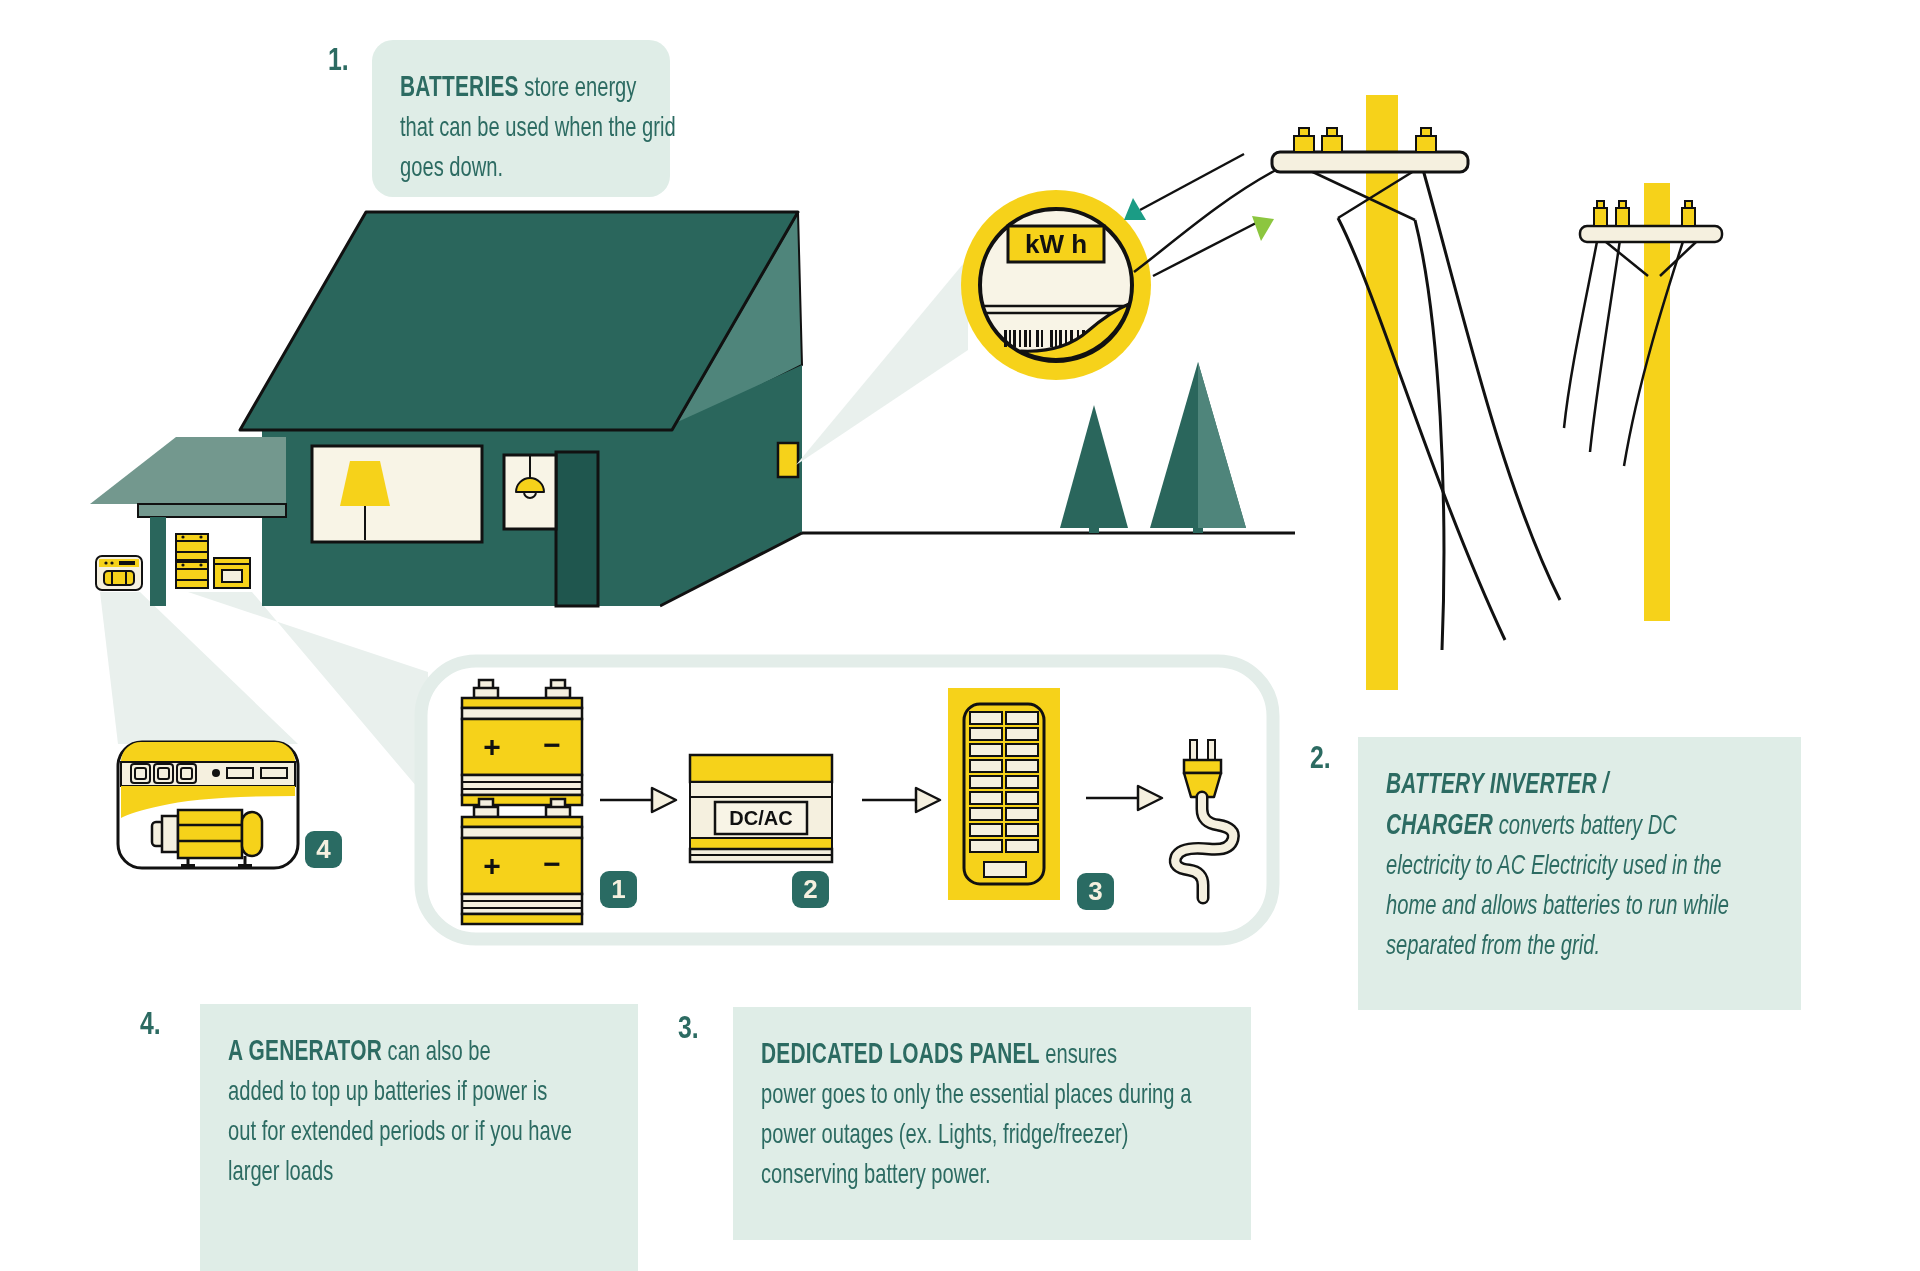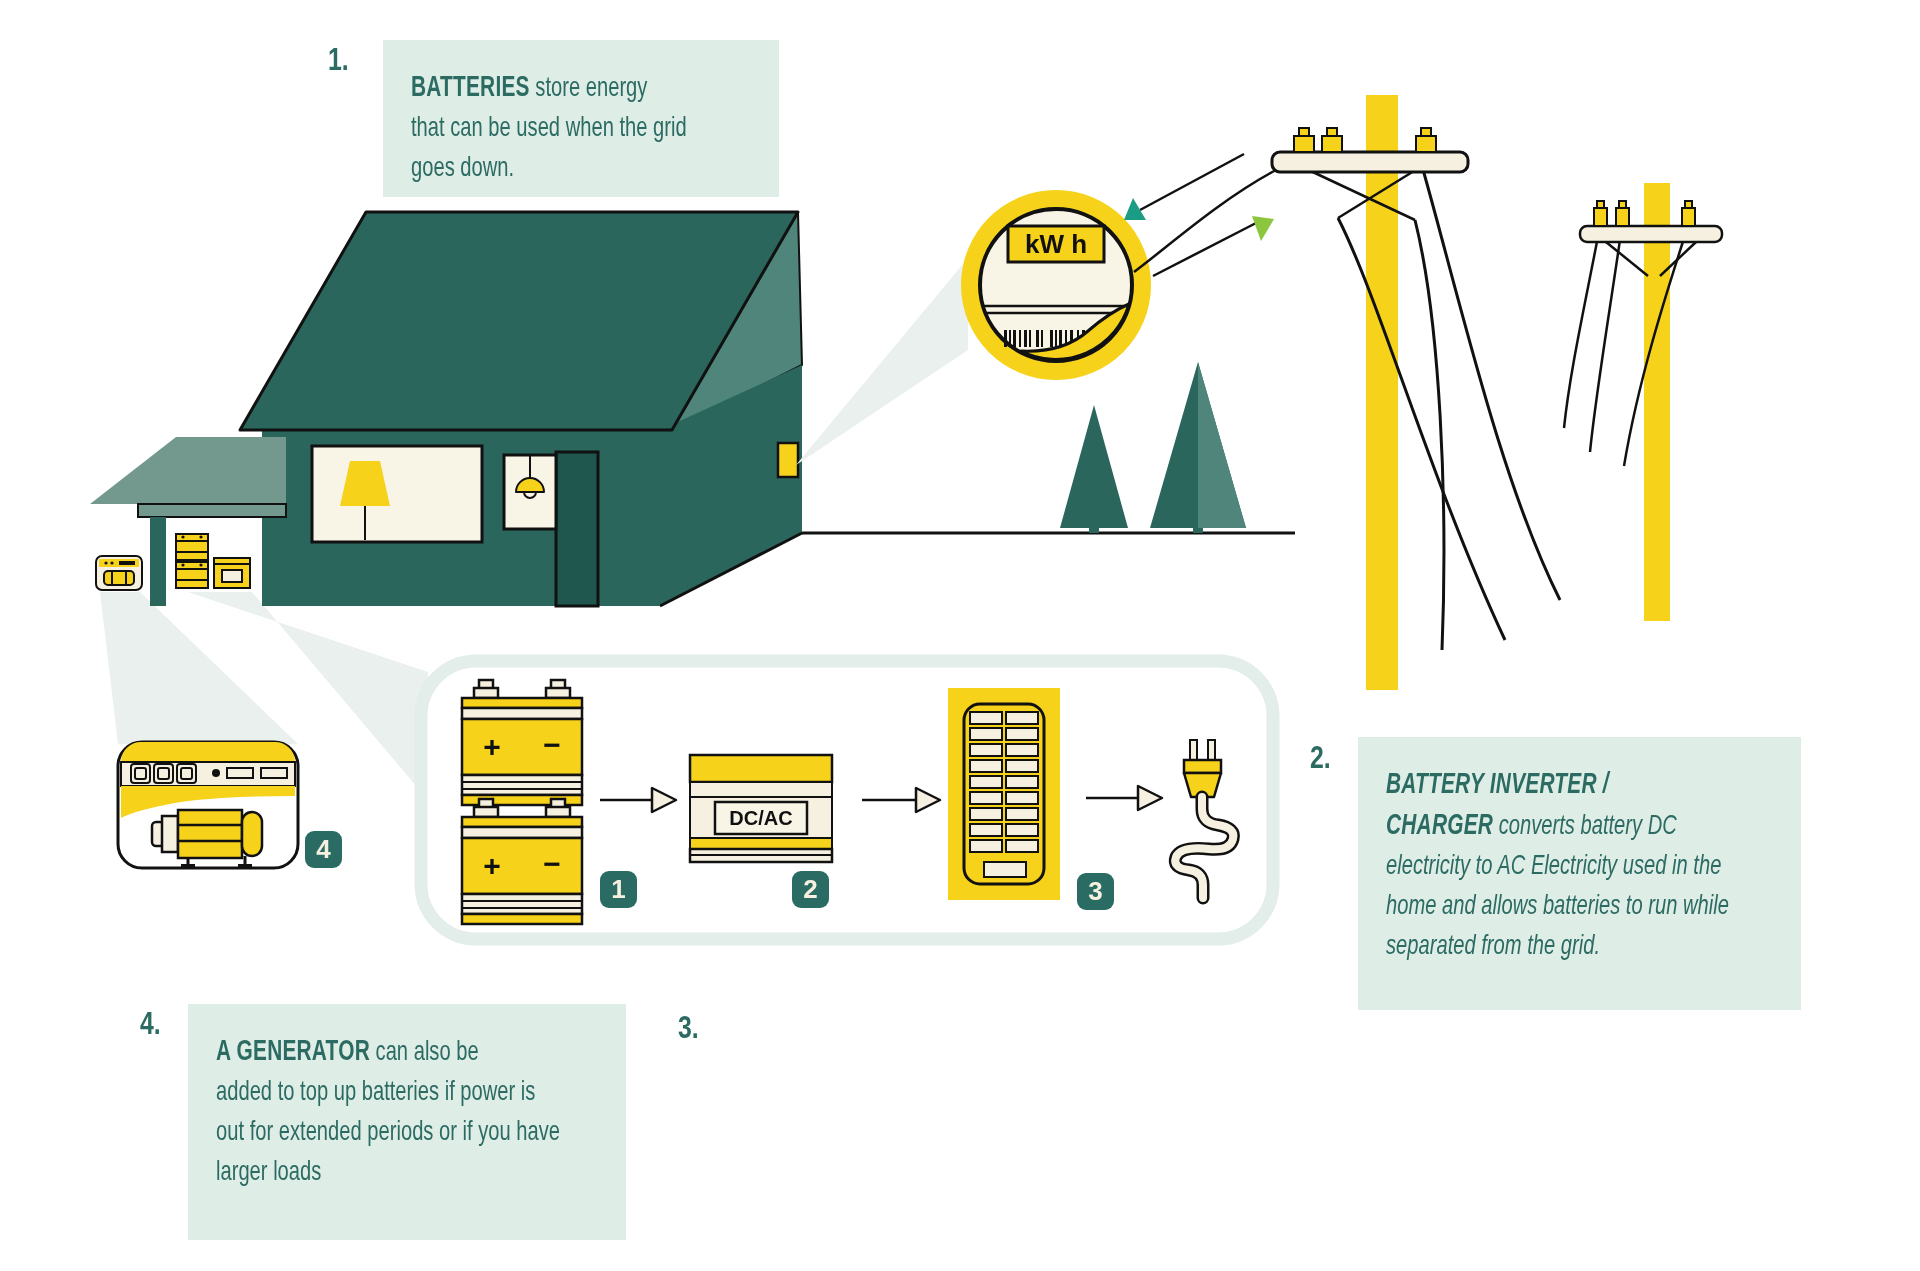--- a/index.html
+++ b/index.html
@@ -317,43 +317,51 @@
     </g>
   </g>
 </svg>
 
 <div class="badge" style="left:600px;top:871px;">1</div>
 <div class="badge" style="left:792px;top:871px;">2</div>
 <div class="badge" style="left:1077px;top:873px;">3</div>
 <div class="badge" style="left:305px;top:831px;">4</div>
 
 <div class="num" style="left:328px;top:42px;">1.</div>
-<div class="callout" style="left:383px;top:40px;width:396px;height:157px;">
+<div class="callout" style="left:372px;top:40px;width:298px;height:157px;border-radius:21px;">
   <div class="ctext">
     <p><strong>BATTERIES</strong><span> store energy</span></p>
     <p>that can be used when the grid</p>
     <p>goes down.</p>
   </div>
 </div>
 
 <div class="num" style="left:1310px;top:740px;">2.</div>
 <div class="callout" style="left:1358px;top:737px;width:443px;height:273px;font-style:italic;">
   <div class="ctext">
     <p><strong>BATTERY INVERTER /</strong></p>
     <p><strong>CHARGER</strong><span> converts battery DC</span></p>
     <p>electricity to AC Electricity used in the</p>
     <p>home and allows batteries to run while</p>
     <p>separated from the grid.</p>
   </div>
 </div>
 
 <div class="num" style="left:678px;top:1010px;">3.</div>
+<div class="callout" style="left:733px;top:1007px;width:518px;height:233px;">
+  <div class="ctext">
+    <p><strong>DEDICATED LOADS PANEL</strong><span> ensures</span></p>
+    <p>power goes to only the essential places during a</p>
+    <p>power outages (ex. Lights, fridge/freezer)</p>
+    <p>conserving battery power.</p>
+  </div>
+</div>
 
 <div class="num" style="left:140px;top:1006px;">4.</div>
-<div class="callout" style="left:188px;top:1004px;width:438px;height:236px;">
+<div class="callout" style="left:200px;top:1004px;width:438px;height:268px;">
   <div class="ctext">
     <p><strong>A GENERATOR</strong><span> can also be</span></p>
     <p>added to top up batteries if power is</p>
     <p>out for extended periods or if you have</p>
     <p>larger loads</p>
   </div>
 </div>
 
 </div>
 

